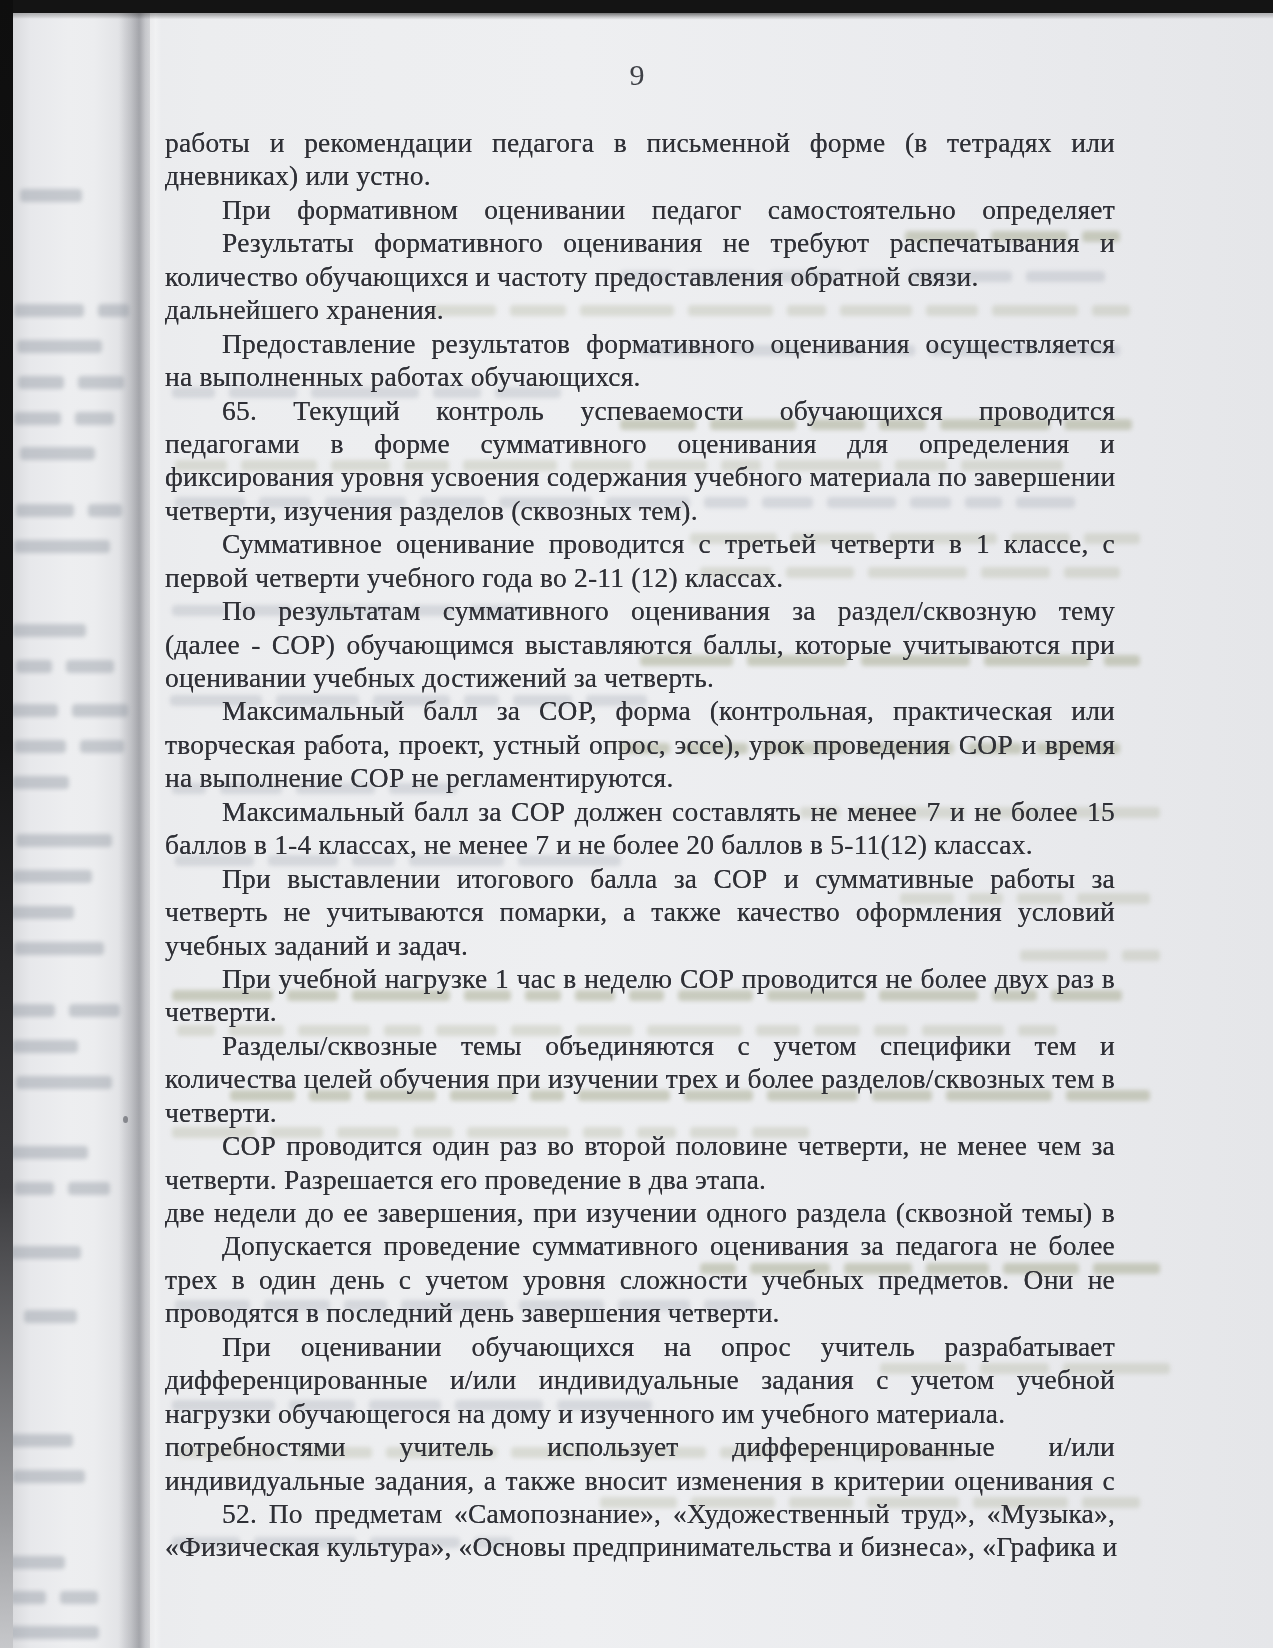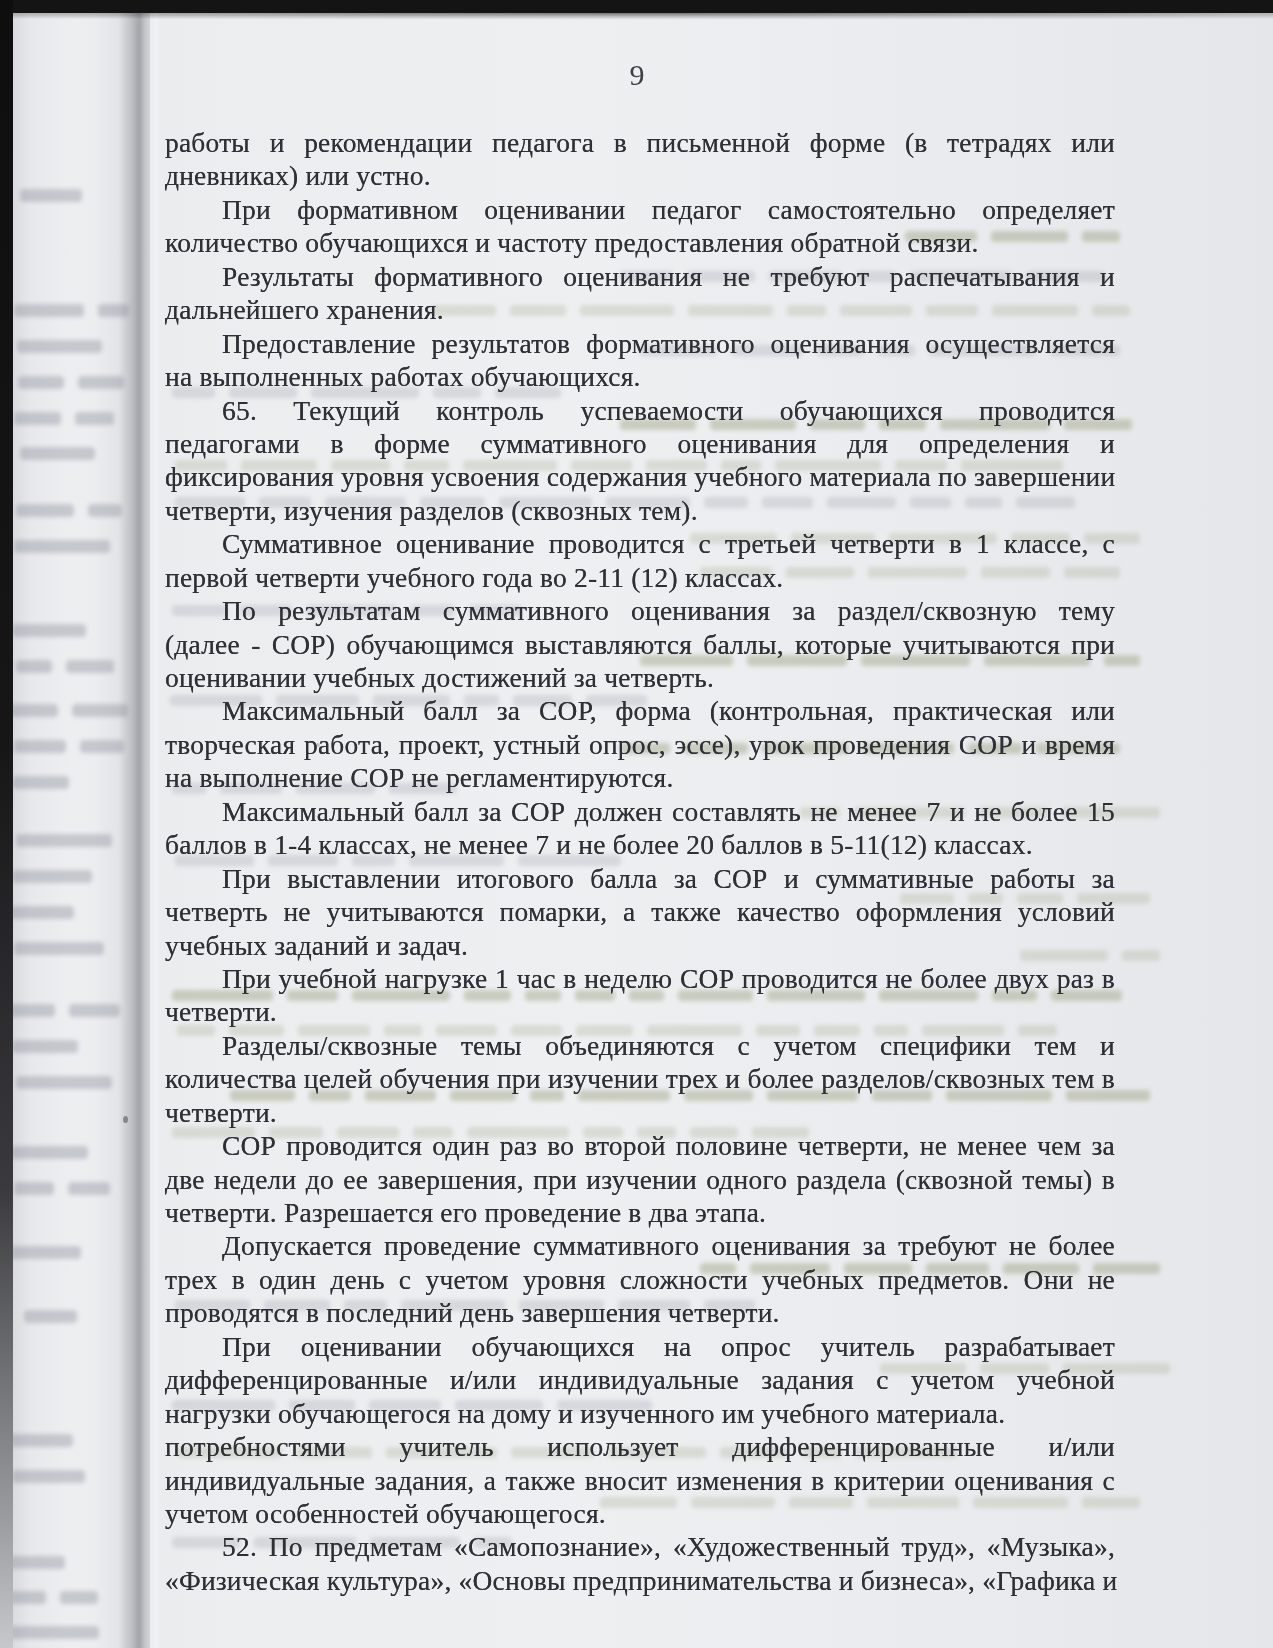--- a/index.html
+++ b/index.html
@@ -136,22 +136,22 @@
       <div class="ghost margin" style="left: 10px; top: 1587px; width: 96px;"><span style="width: 36px;"></span><span style="width: 38px;"></span></div>
       <div class="ghost margin" style="left: 8px; top: 1622px; width: 106px;"><span style="width: 91px;"></span></div>
     </div>
 
   <div class="page-number">9</div>
 
   <div class="doc-body" id="doc-body">
       <div class="line j">работы и рекомендации педагога в письменной форме (в тетрадях или</div>
       <div class="line">дневниках) или устно.</div>
       <div class="line j indent">При формативном оценивании педагог самостоятельно определяет</div>
+      <div class="line j indent">Результаты формативного оценивания не требуют распечатывания и</div>
       <div class="line">количество обучающихся и частоту предоставления обратной связи.</div>
-      <div class="line j indent">Результаты формативного оценивания не требуют распечатывания и</div>
       <div class="line">дальнейшего хранения.</div>
       <div class="line j indent">Предоставление результатов формативного оценивания осуществляется</div>
       <div class="line">на выполненных работах обучающихся.</div>
       <div class="line j indent">65. Текущий контроль успеваемости обучающихся проводится</div>
       <div class="line j">педагогами в форме суммативного оценивания для определения и</div>
       <div class="line j">фиксирования уровня усвоения содержания учебного материала по завершении</div>
       <div class="line">четверти, изучения разделов (сквозных тем).</div>
       <div class="line j indent">Суммативное оценивание проводится с третьей четверти в 1 классе, с</div>
       <div class="line">первой четверти учебного года во 2-11 (12) классах.</div>
       <div class="line j indent">По результатам суммативного оценивания за раздел/сквозную тему</div>
@@ -164,30 +164,29 @@
       <div class="line">баллов в 1-4 классах, не менее 7 и не более 20 баллов в 5-11(12) классах.</div>
       <div class="line j indent">При выставлении итогового балла за СОР и суммативные работы за</div>
       <div class="line j">четверть не учитываются помарки, а также качество оформления условий</div>
       <div class="line">учебных заданий и задач.</div>
       <div class="line j indent">При учебной нагрузке 1 час в неделю СОР проводится не более двух раз в</div>
       <div class="line">четверти.</div>
       <div class="line j indent">Разделы/сквозные темы объединяются с учетом специфики тем и</div>
       <div class="line j">количества целей обучения при изучении трех и более разделов/сквозных тем в</div>
       <div class="line">четверти.</div>
       <div class="line j indent">СОР проводится один раз во второй половине четверти, не менее чем за</div>
+      <div class="line">четверти. Разрешается его проведение в два этапа.</div>
       <div class="line j">две недели до ее завершения, при изучении одного раздела (сквозной темы) в</div>
-      <div class="line">четверти. Разрешается его проведение в два этапа.</div>
-      <div class="line j indent">Допускается проведение суммативного оценивания за требуют не более</div>
+      <div class="line j indent">Допускается проведение суммативного оценивания за педагога не более</div>
       <div class="line j">трех в один день с учетом уровня сложности учебных предметов. Они не</div>
       <div class="line">проводятся в последний день завершения четверти.</div>
       <div class="line j indent">При оценивании обучающихся на опрос учитель разрабатывает</div>
       <div class="line j">дифференцированные и/или индивидуальные задания с учетом учебной</div>
       <div class="line">нагрузки обучающегося на дому и изученного им учебного материала.</div>
       <div class="line j">потребностями учитель использует дифференцированные и/или</div>
       <div class="line j">индивидуальные задания, а также вносит изменения в критерии оценивания с</div>
-      <div class="line">учетом особенностей обучающегося.</div>
       <div class="line j indent">52. По предметам «Самопознание», «Художественный труд», «Музыка»,</div>
       <div class="line j">«Физическая культура», «Основы предпринимательства и бизнеса», «Графика и</div>
     </div>
 
   <div class="speck s1"></div>
   <div class="speck s2"></div>
 </div>
 
 </body></html>

